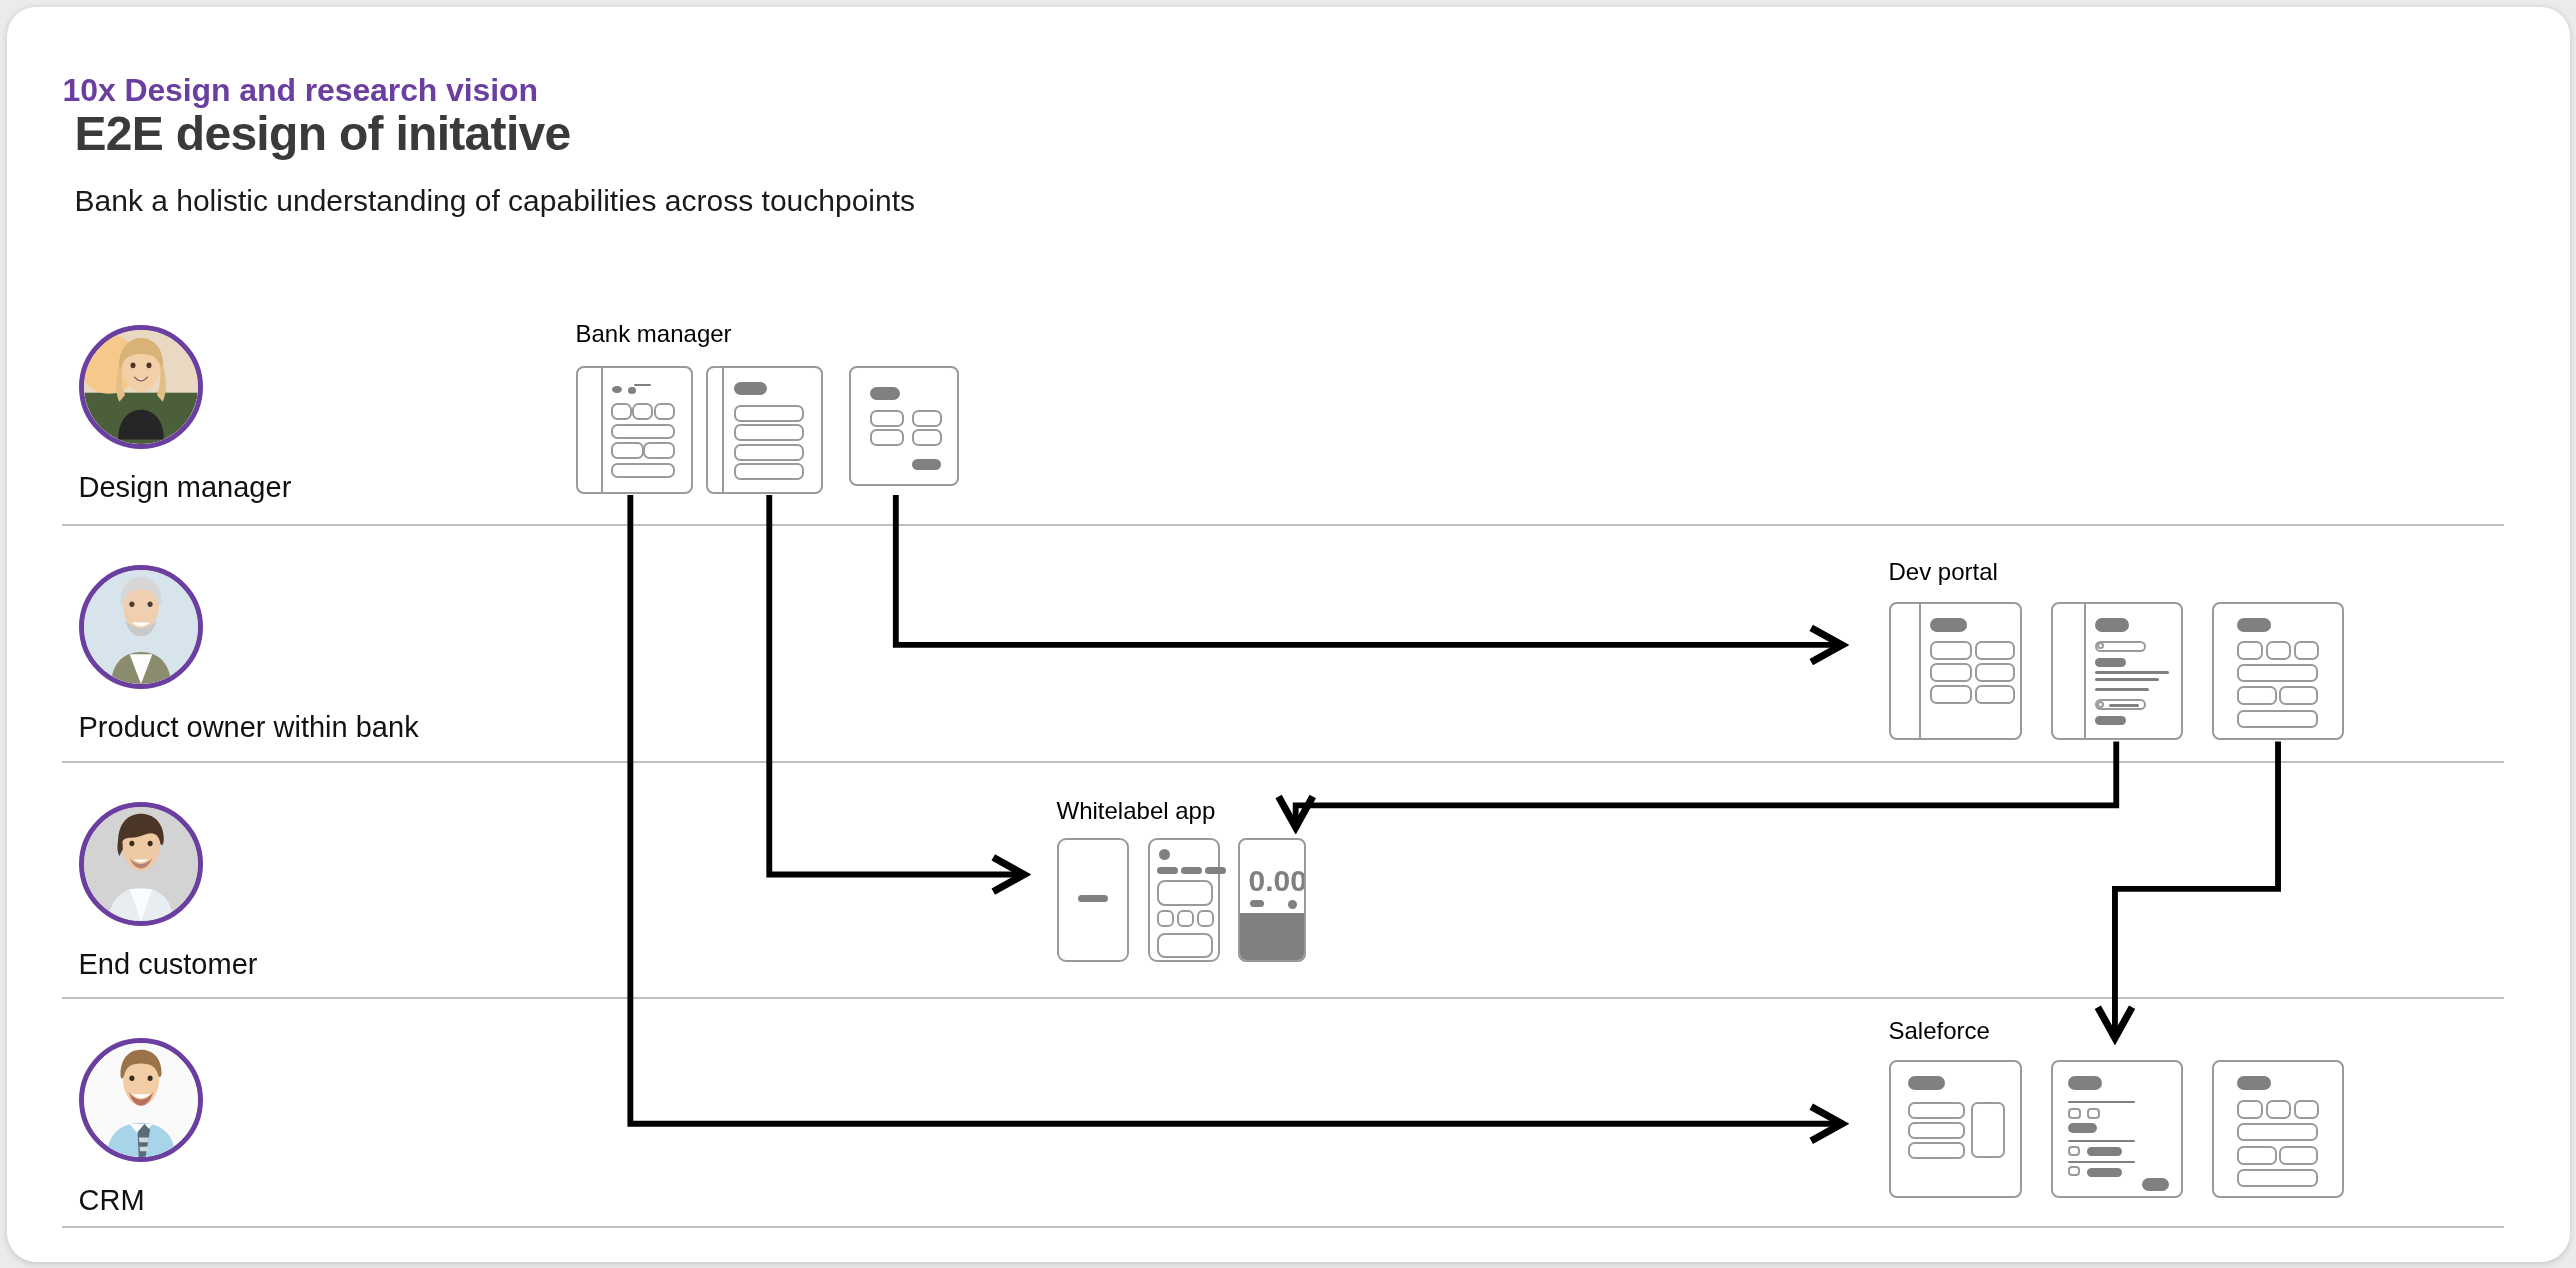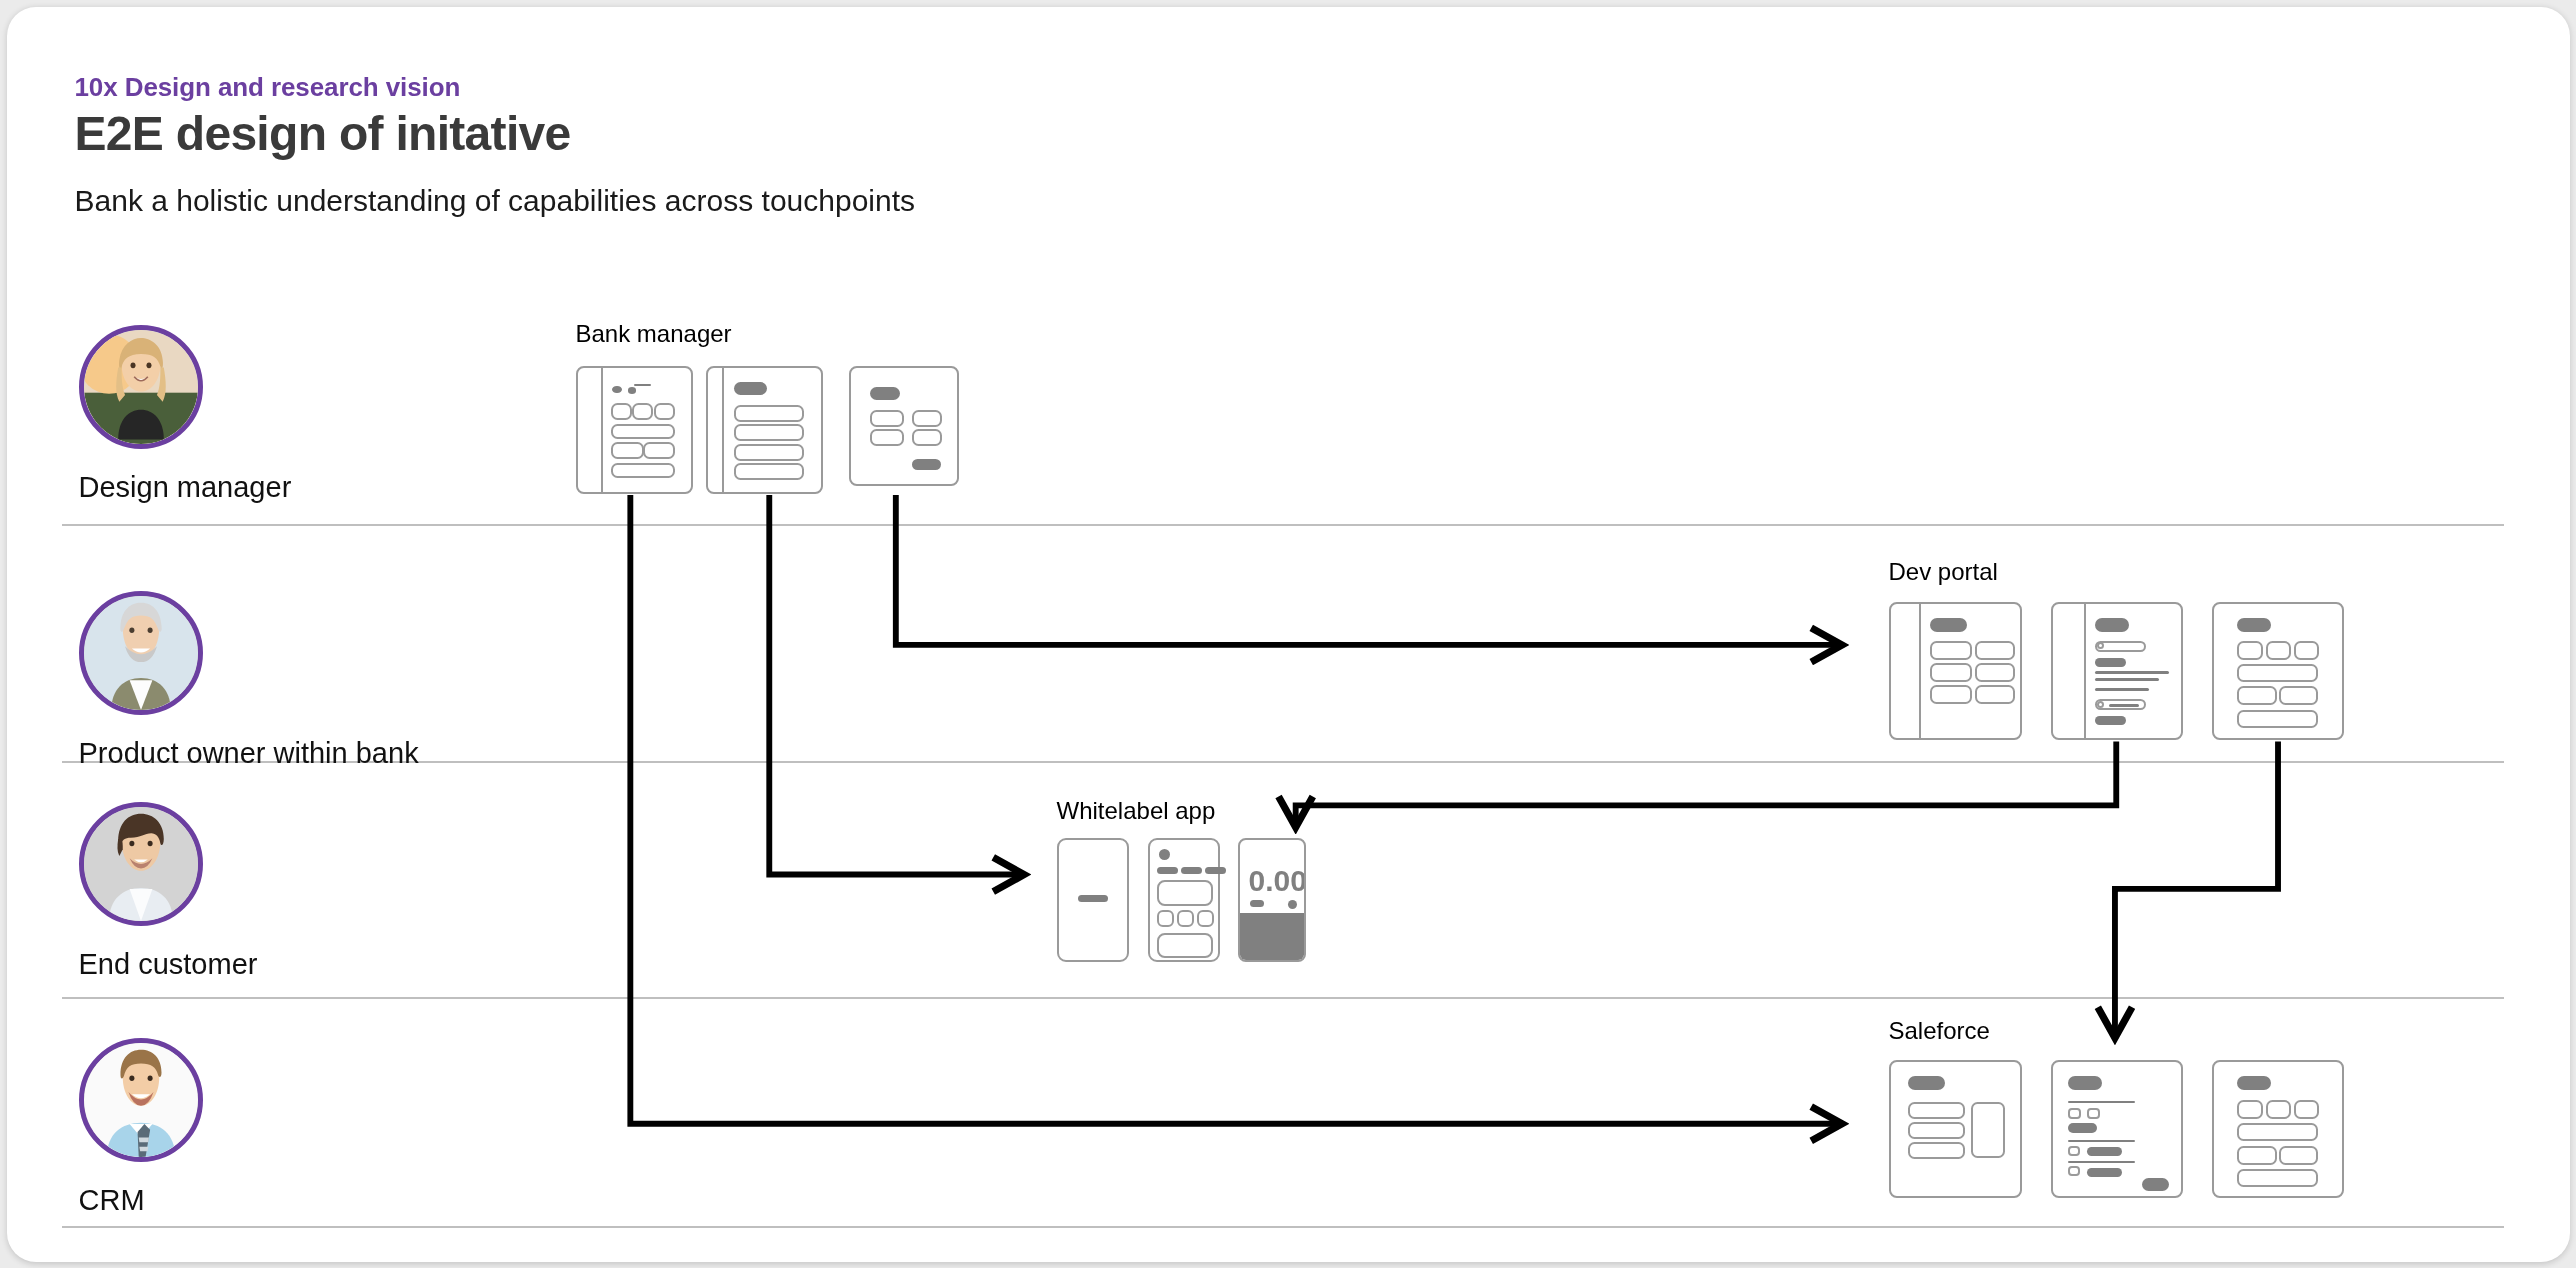--- a/index.html
+++ b/index.html
@@ -14,22 +14,22 @@
     left: 6.5px; top: 6.5px;
     width: 2563px; height: 1255px;
     background: #ffffff;
     border-radius: 29px;
     box-shadow: 0 1.3px 6.5px rgba(0,0,0,0.16);
     overflow: hidden;
   }
 
   
   #eyebrow {
-    position: absolute; left: 68px; top: 65px;
-    font-size: 26px; font-weight: 700; letter-spacing: -0.1px;
+    position: absolute; left: 56px; top: 65px;
+    font-size: 32px; font-weight: 700; letter-spacing: -0.1px;
     color: #6b3fa0;
   }
   #title {
     position: absolute; left: 68px; top: 99px;
     font-size: 48px; font-weight: 700; letter-spacing: -0.7px;
     color: #3a3a3a;
   }
   #subtitle {
     position: absolute; left: 68px; top: 177px;
     font-size: 30px; font-weight: 400; color: #1a1a1a;
@@ -135,21 +135,21 @@
           <ellipse cx="43" cy="31" rx="2.2" ry="2.6" fill="#4a3524"></ellipse>
           <ellipse cx="57" cy="31" rx="2.2" ry="2.6" fill="#4a3524"></ellipse>
           <path d="M44 41q6 6 12 0q-6 4-12 0z" fill="#fff"></path>
           <path d="M44 41q6 7 12 0" stroke="#9d6a5a" stroke-width="1.4" fill="none"></path>
         </g>
       </svg>
     </div>
     <div class="persona-label">Design manager</div>
   </div>
 
-  <div class="persona" style="top:584px">
+  <div class="persona" style="top:558px">
     <div class="avatar">
       <svg viewBox="0 0 100 100">
         <defs>
             <clipPath id="c2">
               <circle cx="50" cy="50" r="50"></circle>
             </clipPath>
           </defs>
         <g clip-path="url(#c2)">
           <rect width="100" height="100" fill="#d8e4ec"></rect>
           <path d="M24 100c0-18 11-28 26-28s26 10 26 28z" fill="#8b8b6e"></path>

